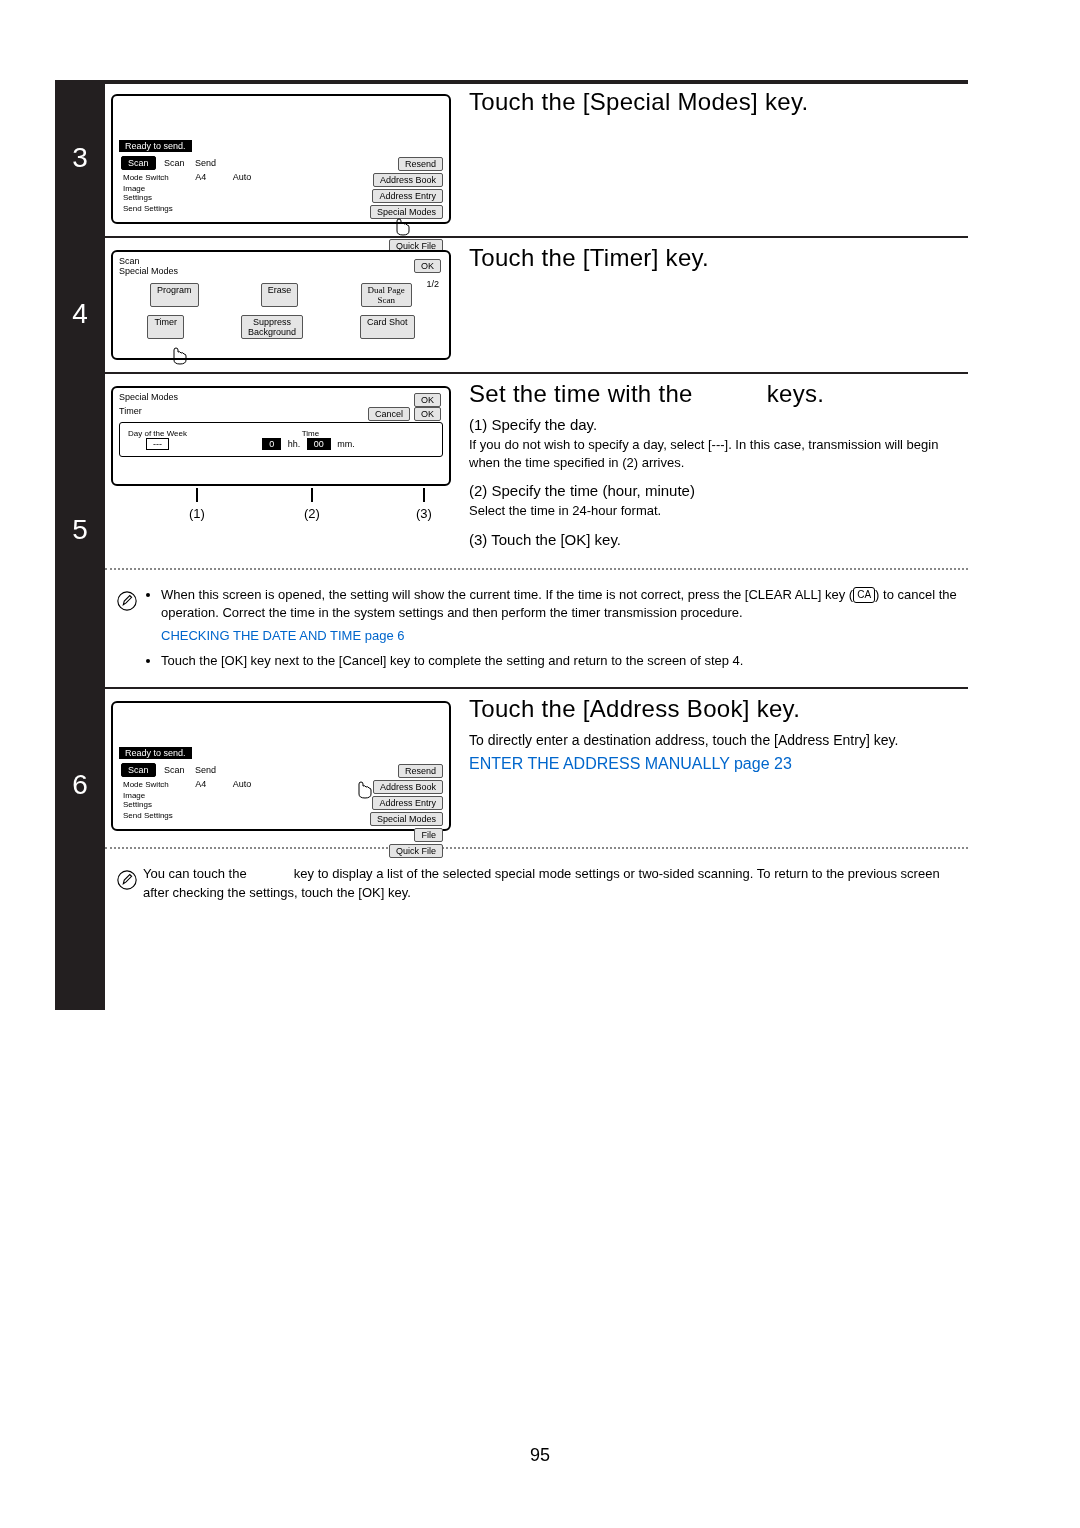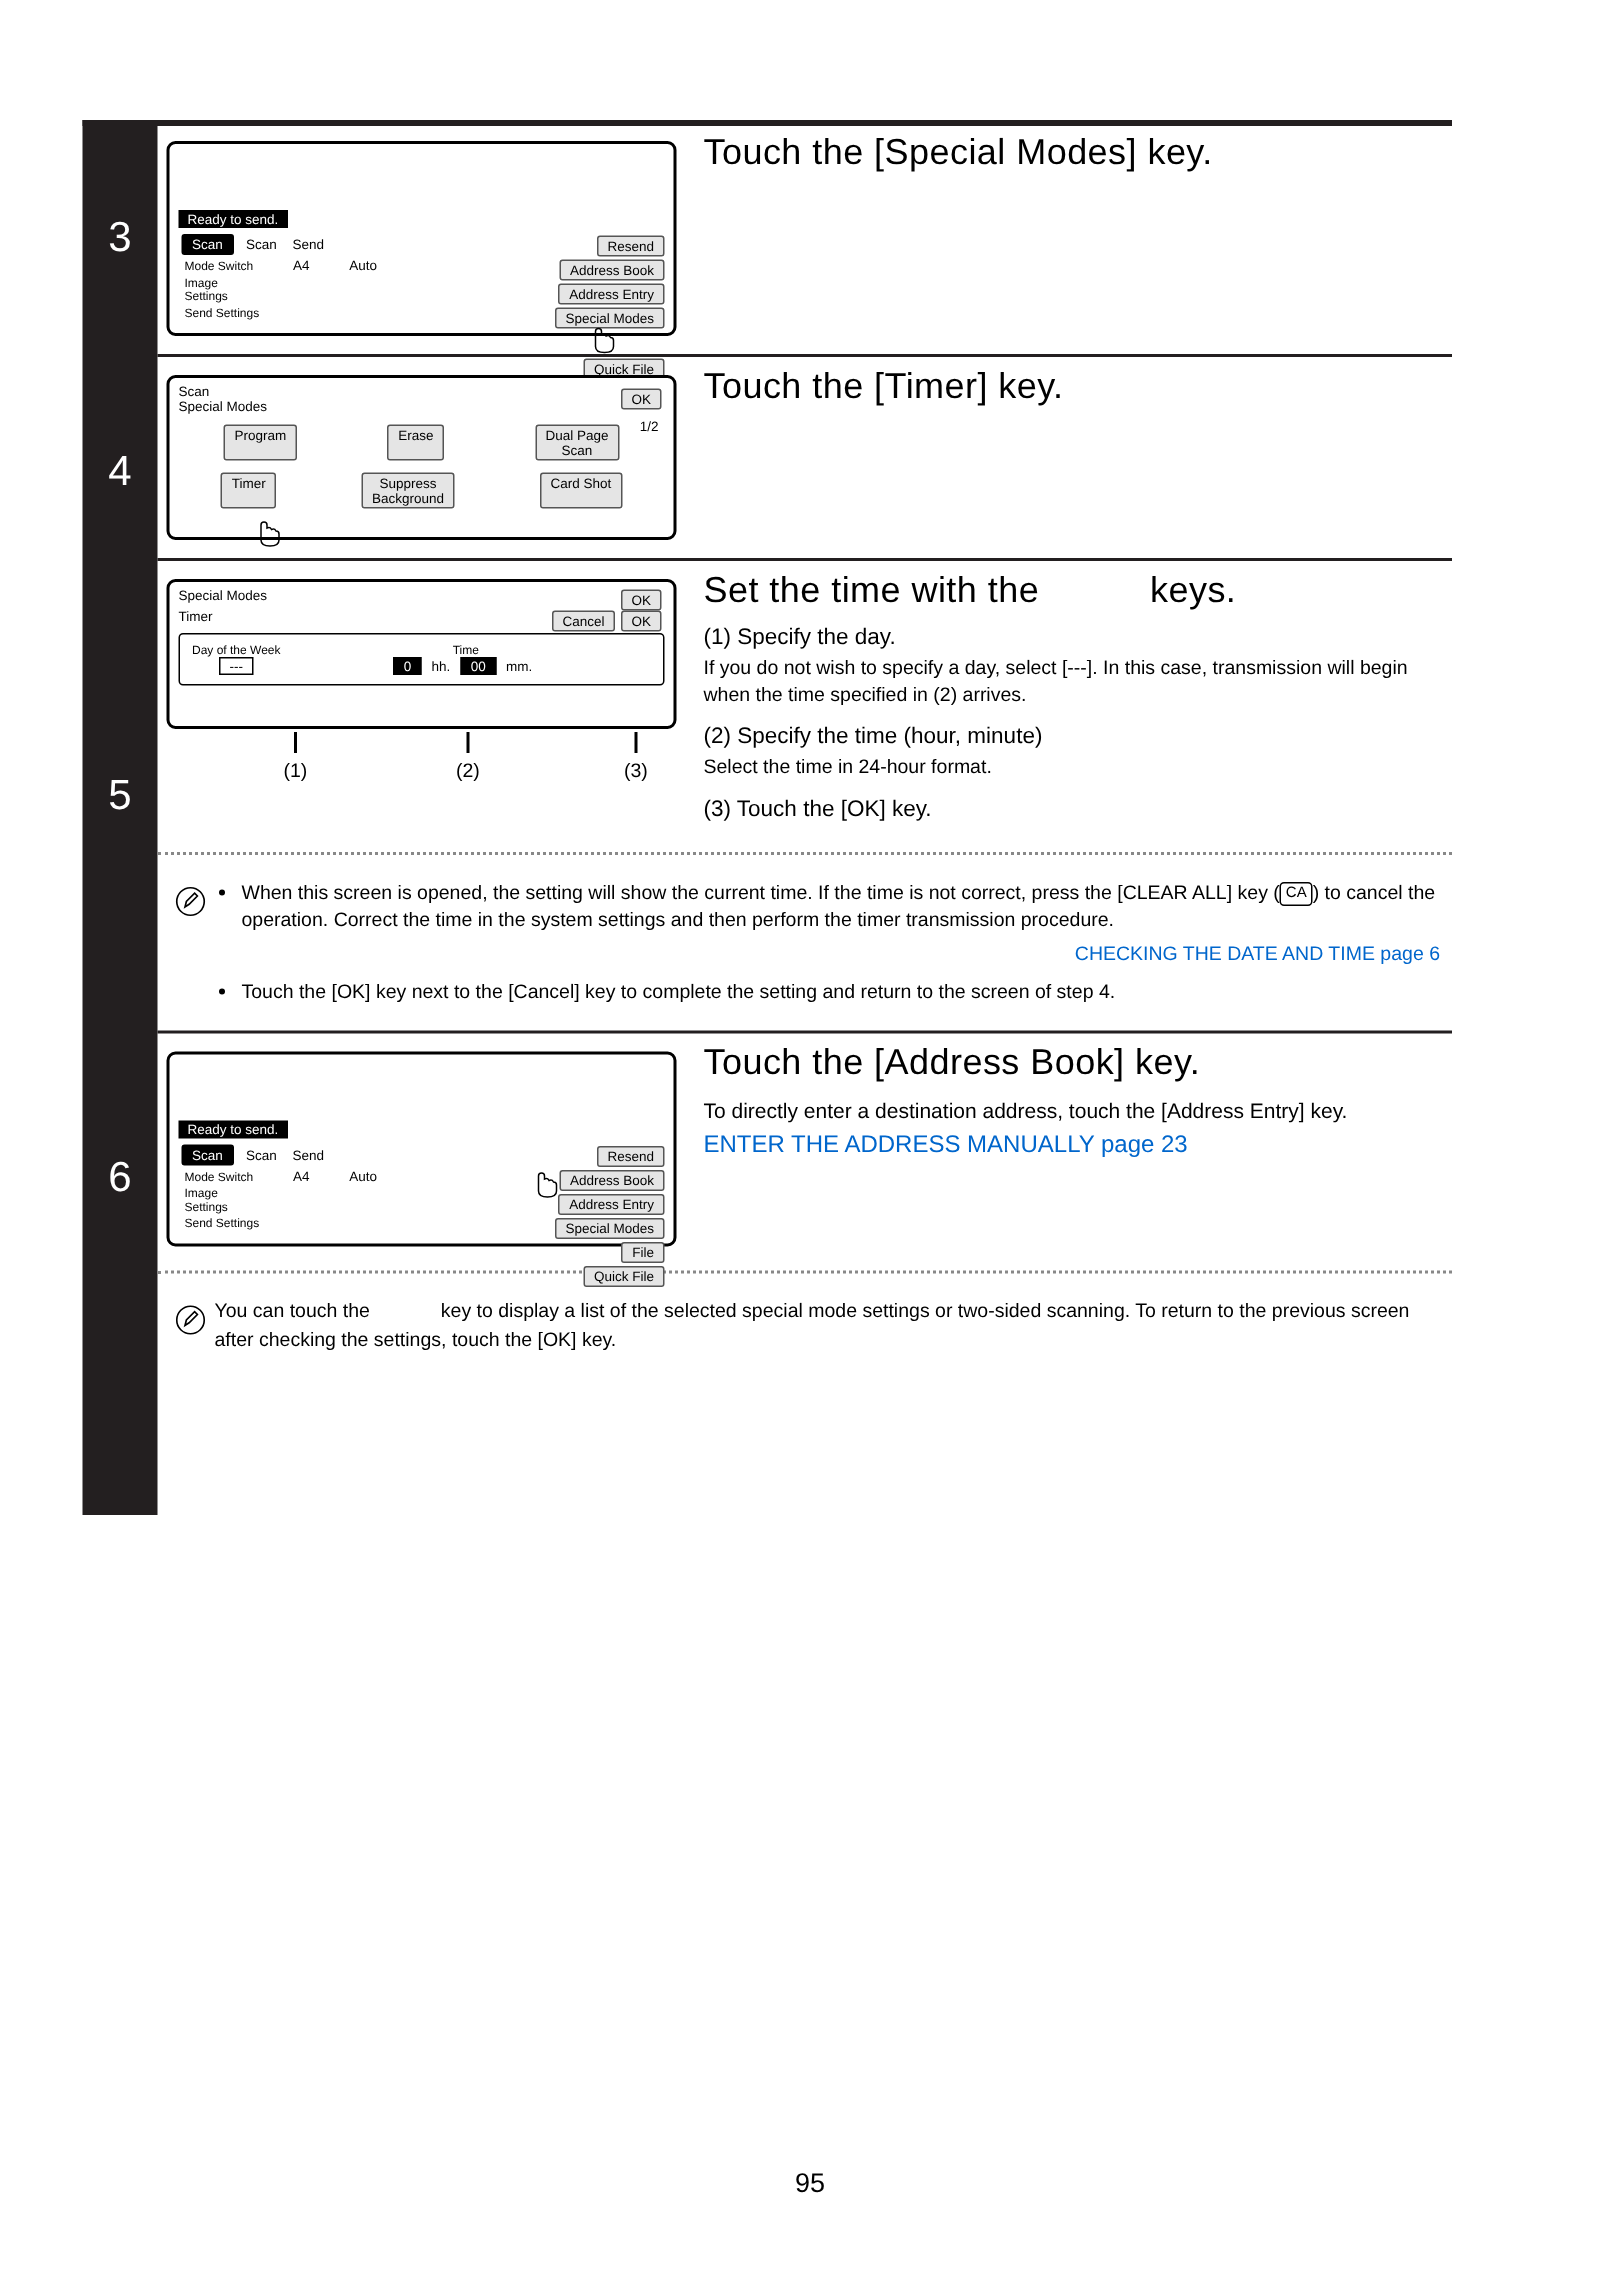--- a/index.html
+++ b/index.html
@@ -102,21 +102,21 @@
       <div class="step-body">
         <div class="screenshot-col">
           <div class="ui-box" style="height:110px;">
             <div style="white-space:pre-line; font-size:9px;">Scan
 Special Modes</div>
             <span class="ui-btn" style="position:absolute; right:6px; top:6px;">OK</span>
             <span class="ui-lbl" style="position:absolute; right:6px; top:26px;">1/2</span>
             <div class="ui-grid3">
               <span class="ui-btn">Program</span>
               <span class="ui-btn">Erase</span>
-              <span class="ui-btn" style="white-space:pre-line; text-align:center;">Dual Page
+              <span class="ui-btn" style="white-space:pre-line; text-align:center;font-family:Liberation Serif, serif;">Dual Page
 Scan</span>
             </div>
             <div class="ui-grid3">
               <span class="ui-btn">Timer</span>
               <span class="ui-btn" style="white-space:pre-line; text-align:center;">Suppress
 Background</span>
               <span class="ui-btn">Card Shot</span>
             </div>
             <svg width="22" height="20" style="position:absolute; left:55px; bottom:-8px;">
               <path d="M6 8 L6 4 Q6 2 8 2 Q10 2 10 4 L10 6 Q12 5 13 7 Q15 6 16 8 Q18 8 18 10 L18 14 Q18 18 12 18 Q6 18 6 14 Z" fill="none" stroke="#000" stroke-width="1"></path>
@@ -191,21 +191,21 @@
           <div class="note-icon">
             <svg viewBox="0 0 24 24">
                 <circle cx="12" cy="12" r="10" fill="none" stroke="#000" stroke-width="1.2"></circle>
                 <path d="M8 16 L9 12 L15 6 L17 8 L11 14 Z" fill="none" stroke="#000" stroke-width="1.2"></path>
               </svg>
           </div>
           <div class="note-text">
             <ul>
               <li>
                 <span>When this screen is opened, the setting will show the current time. If the time is not correct, press the [CLEAR ALL] key (</span><span class="ca">CA</span><span>) to cancel the operation. Correct the time in the system settings and then perform the timer transmission procedure.</span>
-                <div style="margin-top:4px; margin-bottom:6px;text-align:right;"><span class="link">CHECKING THE DATE AND TIME page 6</span></div>
+                <div style="margin-top:4px; margin-bottom:6px;"><span class="link">CHECKING THE DATE AND TIME page 6</span></div>
               </li>
               <li><span>Touch the [OK] key next to the [Cancel] key to complete the setting and return to the screen of step 4.</span></li>
             </ul>
           </div>
         </div>
       </div>
     </div>
 
     <div class="step-row">
       <div class="step-num" style="padding-top:80px;">6</div>

